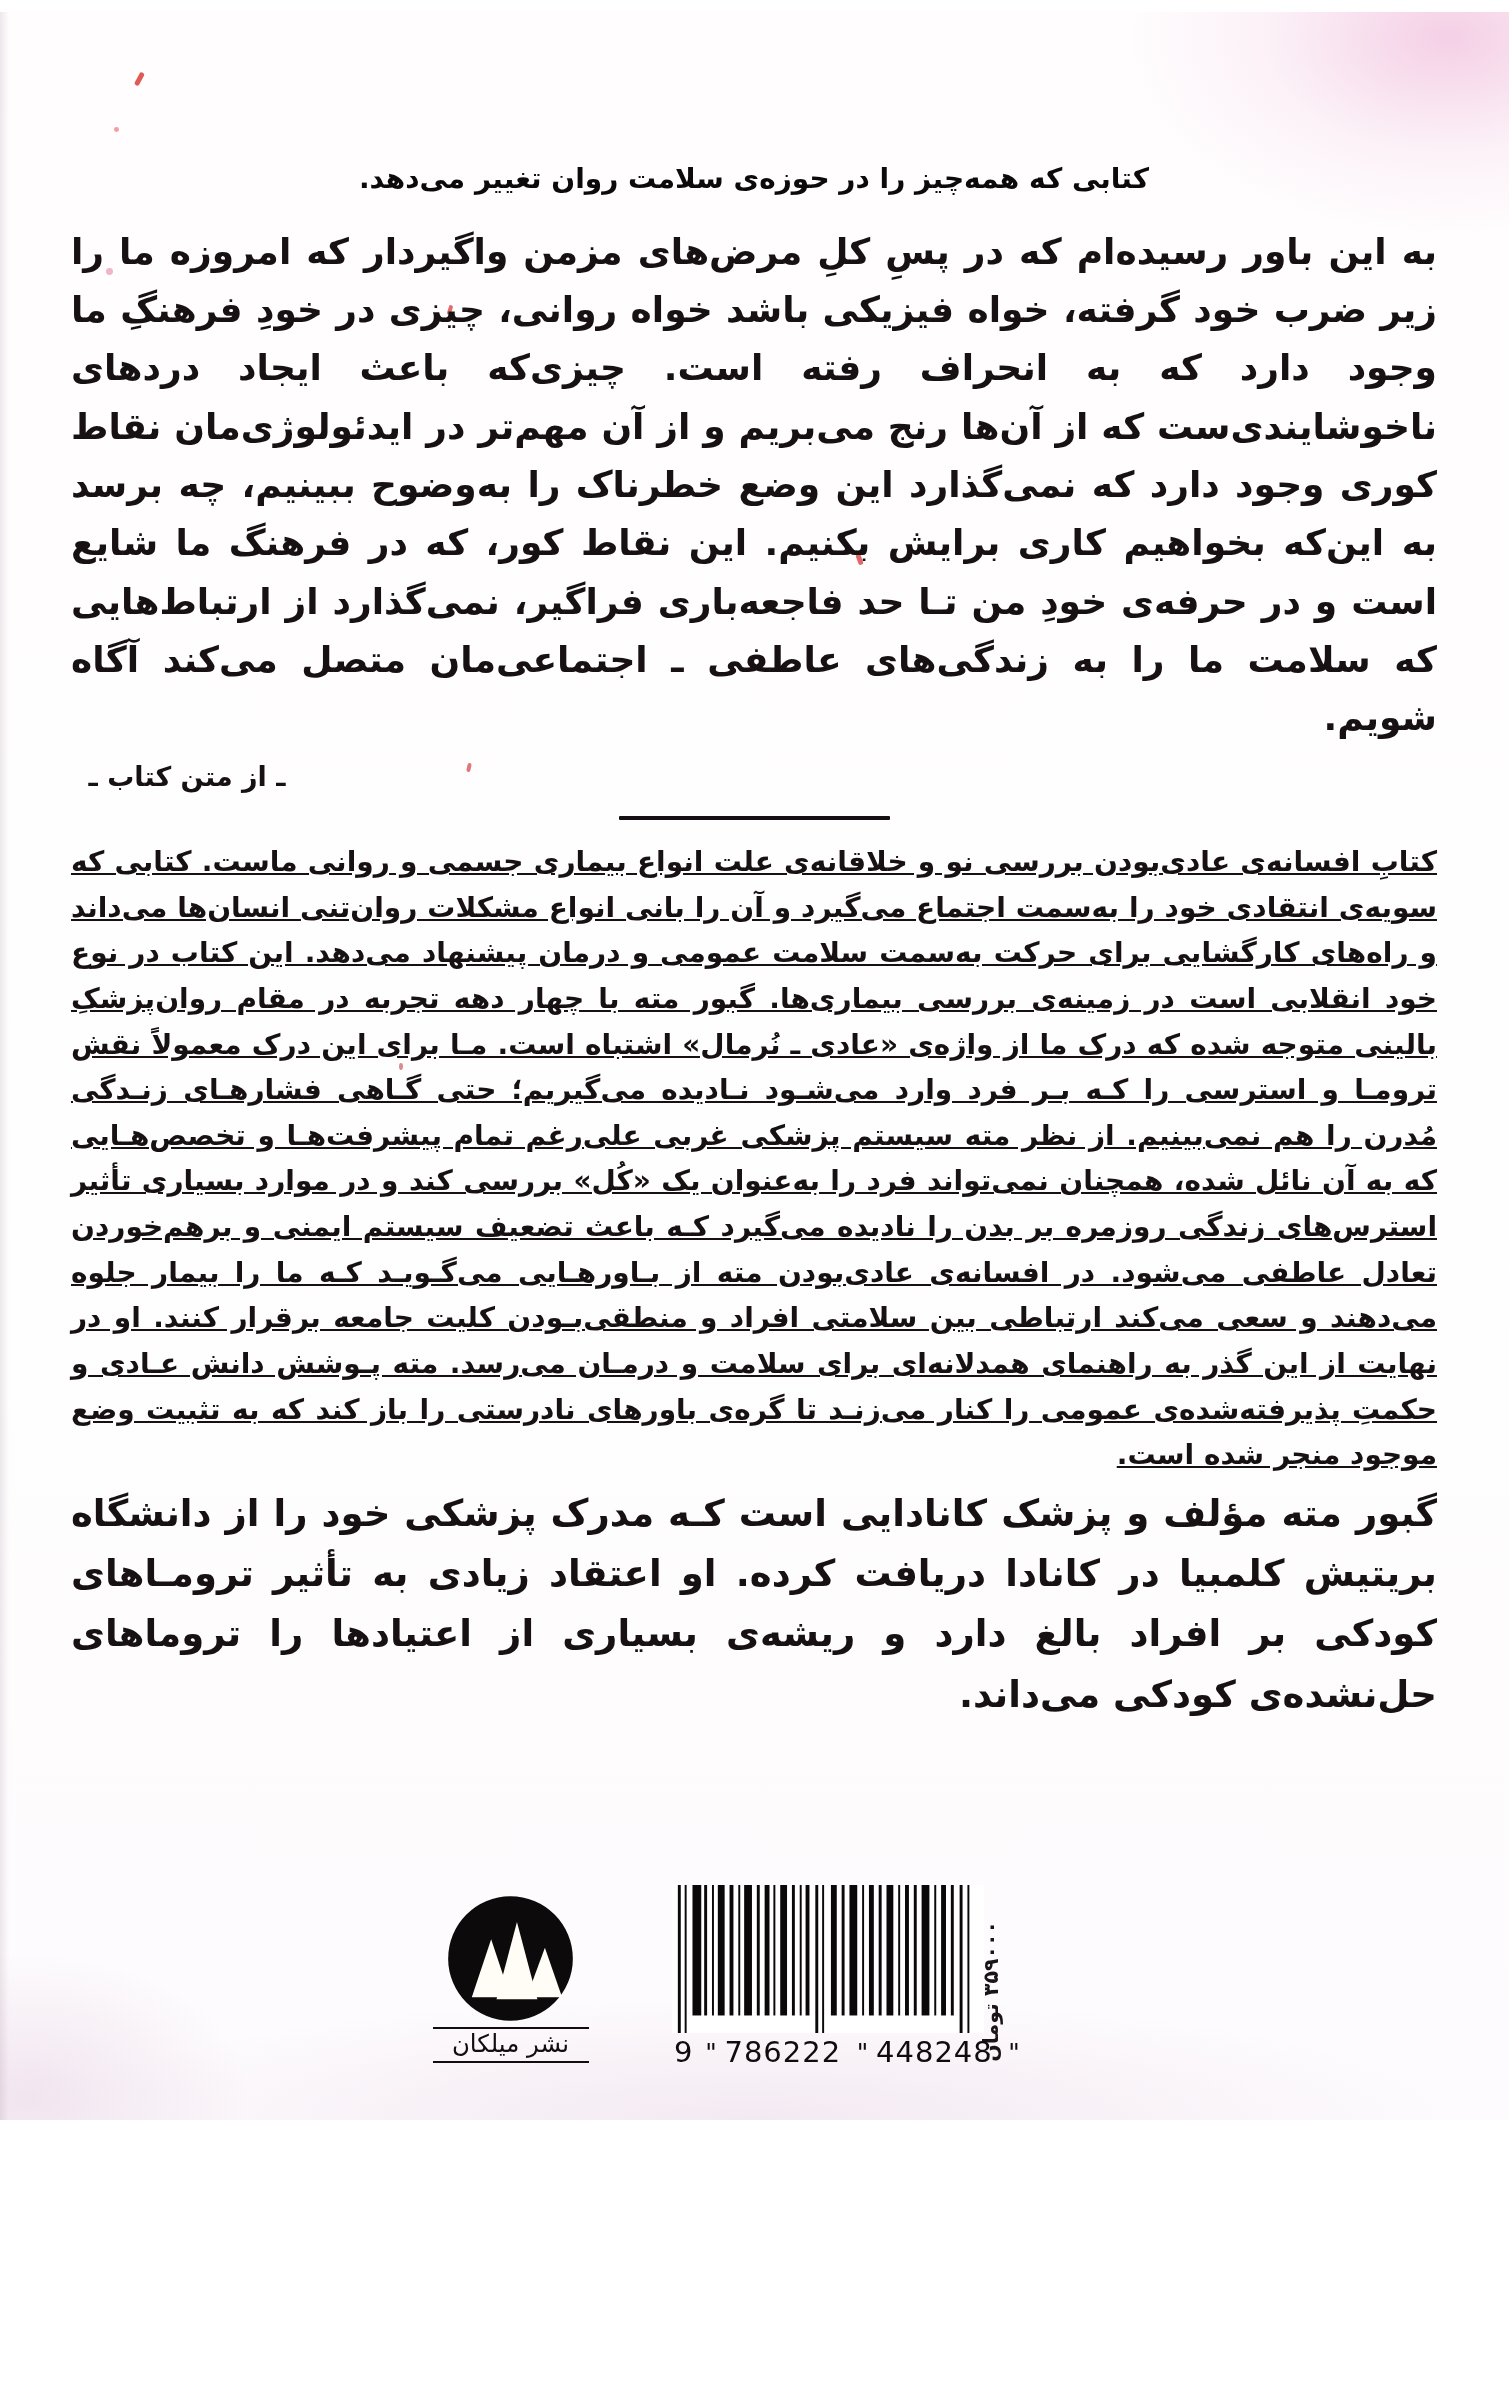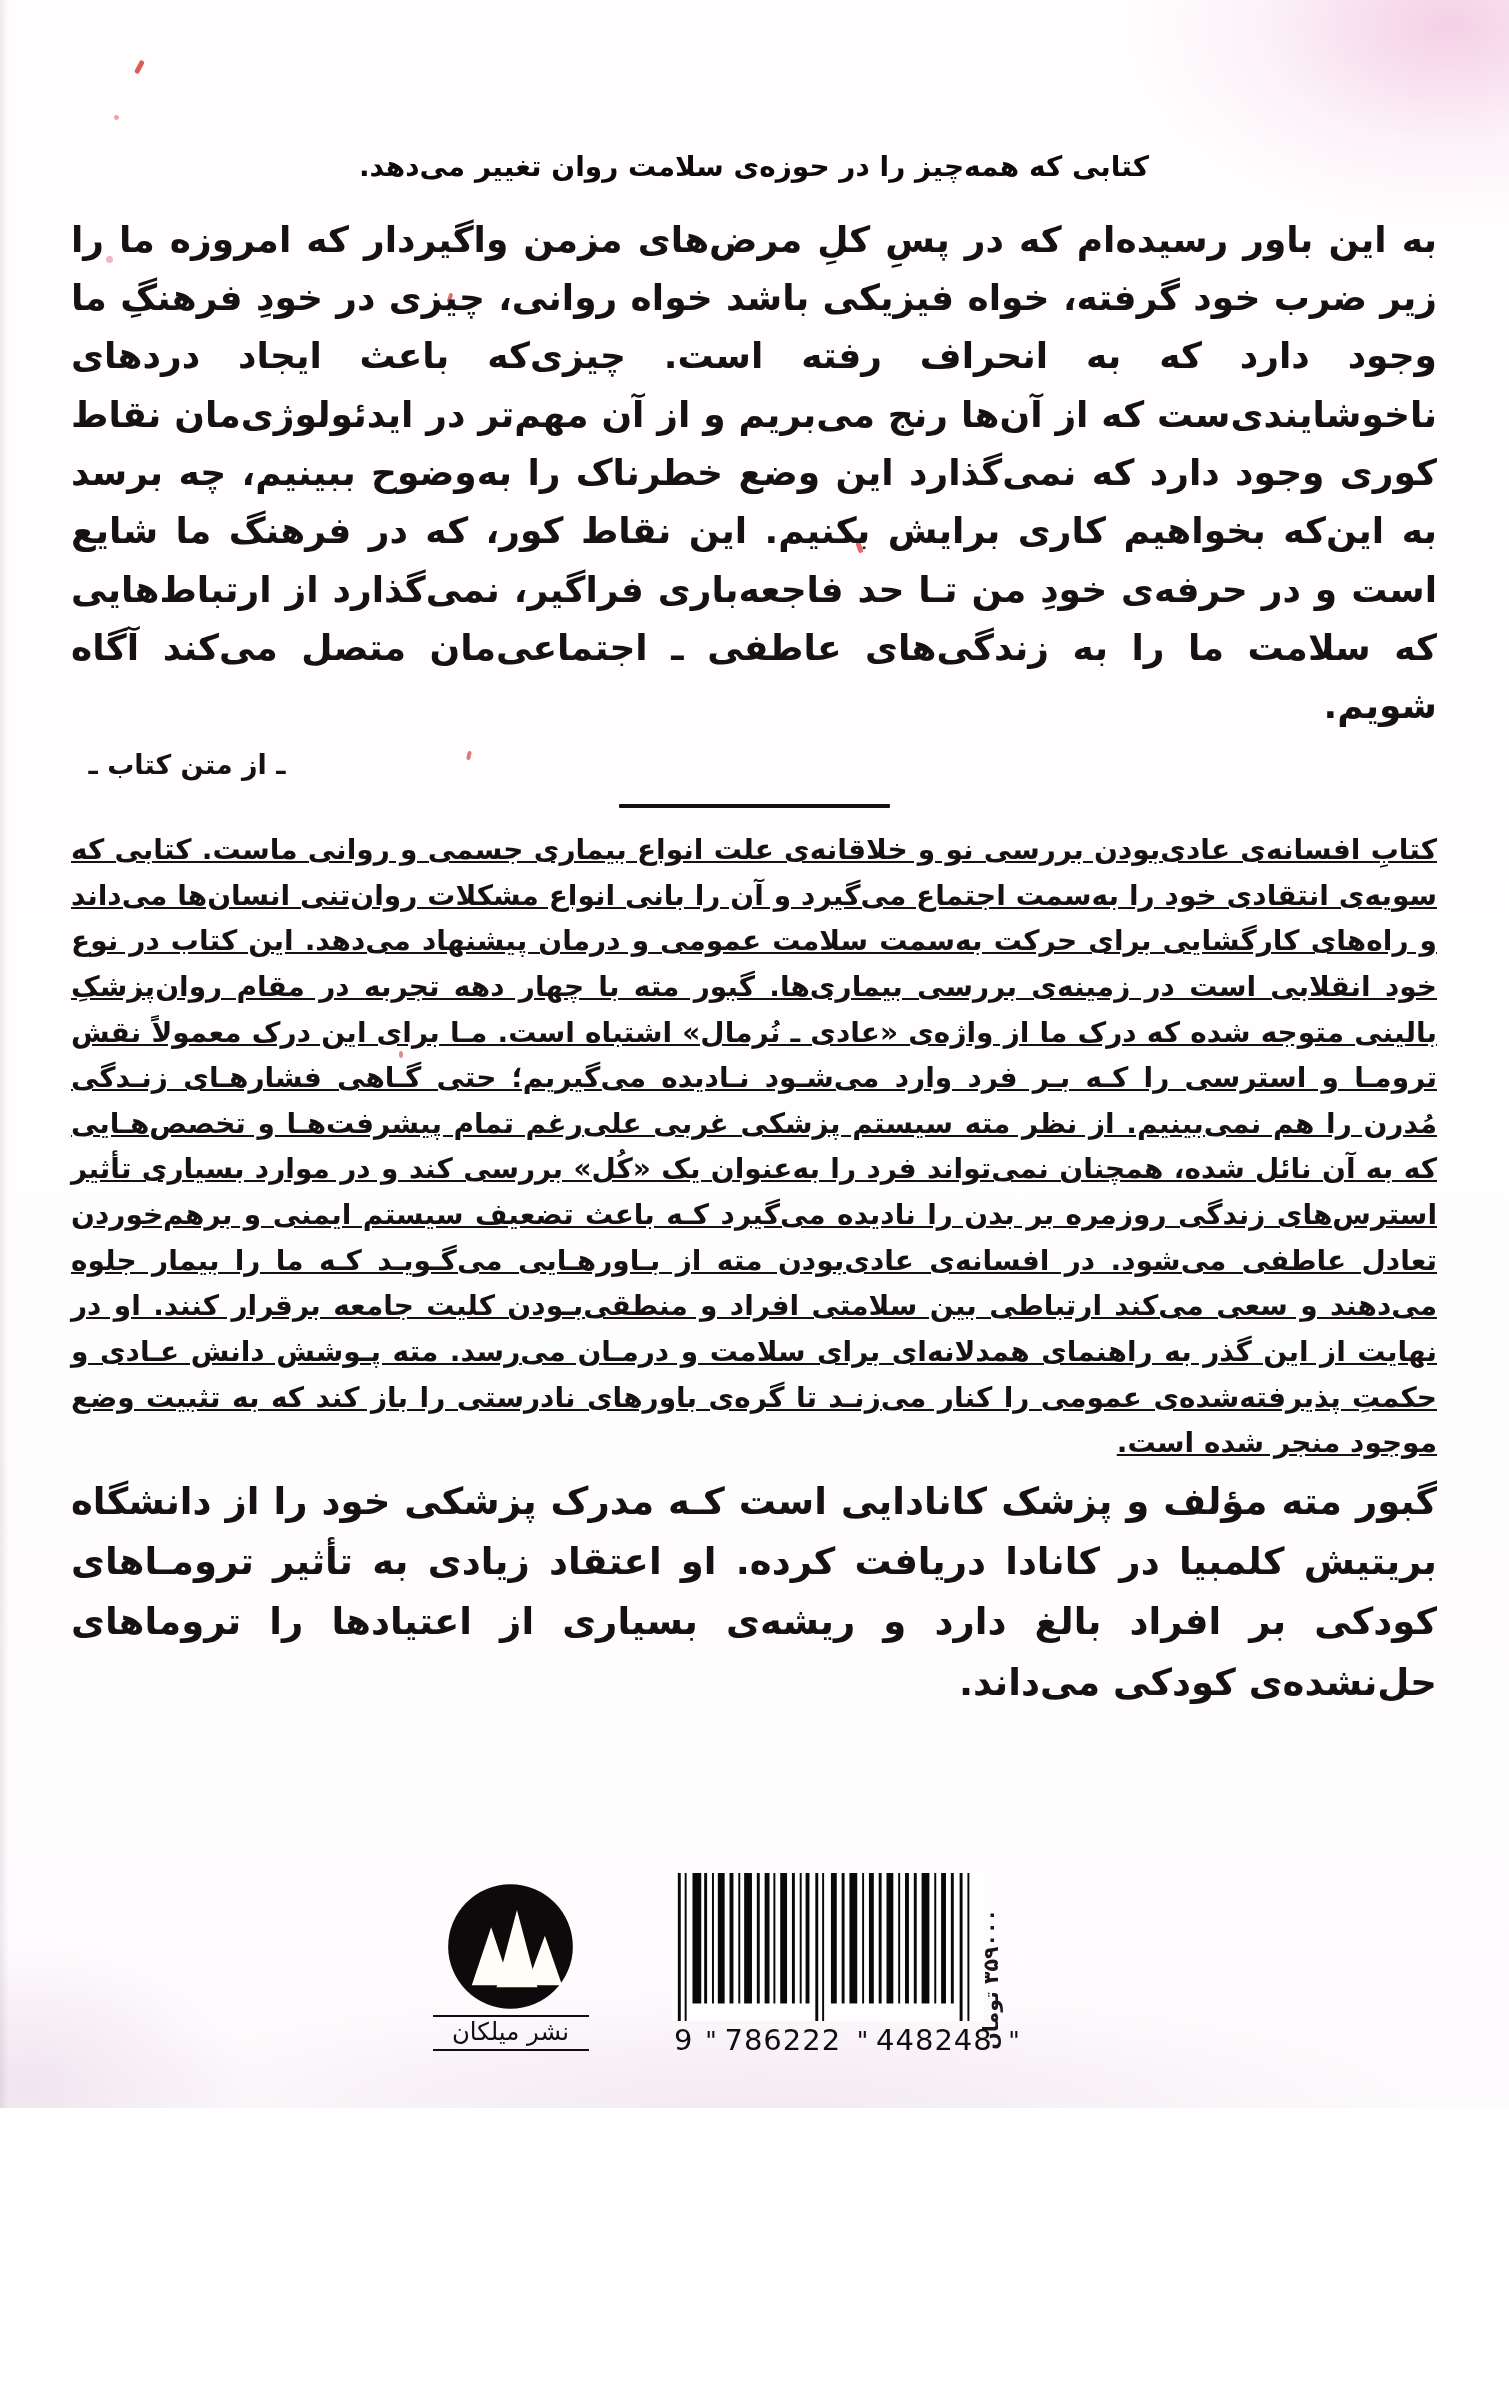--- a/index.html
+++ b/index.html
@@ -6,21 +6,21 @@
   html, body {
     margin: 0;
     padding: 0;
     background: #ffffff;
   }
 
   .page {
     position: relative;
     width: 1510px;
     height: 2108px;
-    margin: 0 auto;
+    margin: 12px auto;
     background:
       radial-gradient(ellipse 410px 254px at 96% 1.2%, rgba(236,170,210,0.55) 0%, rgba(240,200,225,0.22) 45%, rgba(255,255,255,0) 78%),
       radial-gradient(ellipse 293px 195px at 2% 99%, rgba(226,200,222,0.45) 0%, rgba(255,255,255,0) 75%),
       radial-gradient(ellipse 878px 156px at 50% 100%, rgba(229,206,226,0.40) 0%, rgba(255,255,255,0) 80%),
       linear-gradient(180deg, #fffdfe 0%, #fffefe 55%, #fdfbfd 100%);
     overflow: hidden;
     font-family: "DejaVu Sans", "Liberation Sans", sans-serif;
     color: #120d10;
     box-sizing: border-box;
   }

